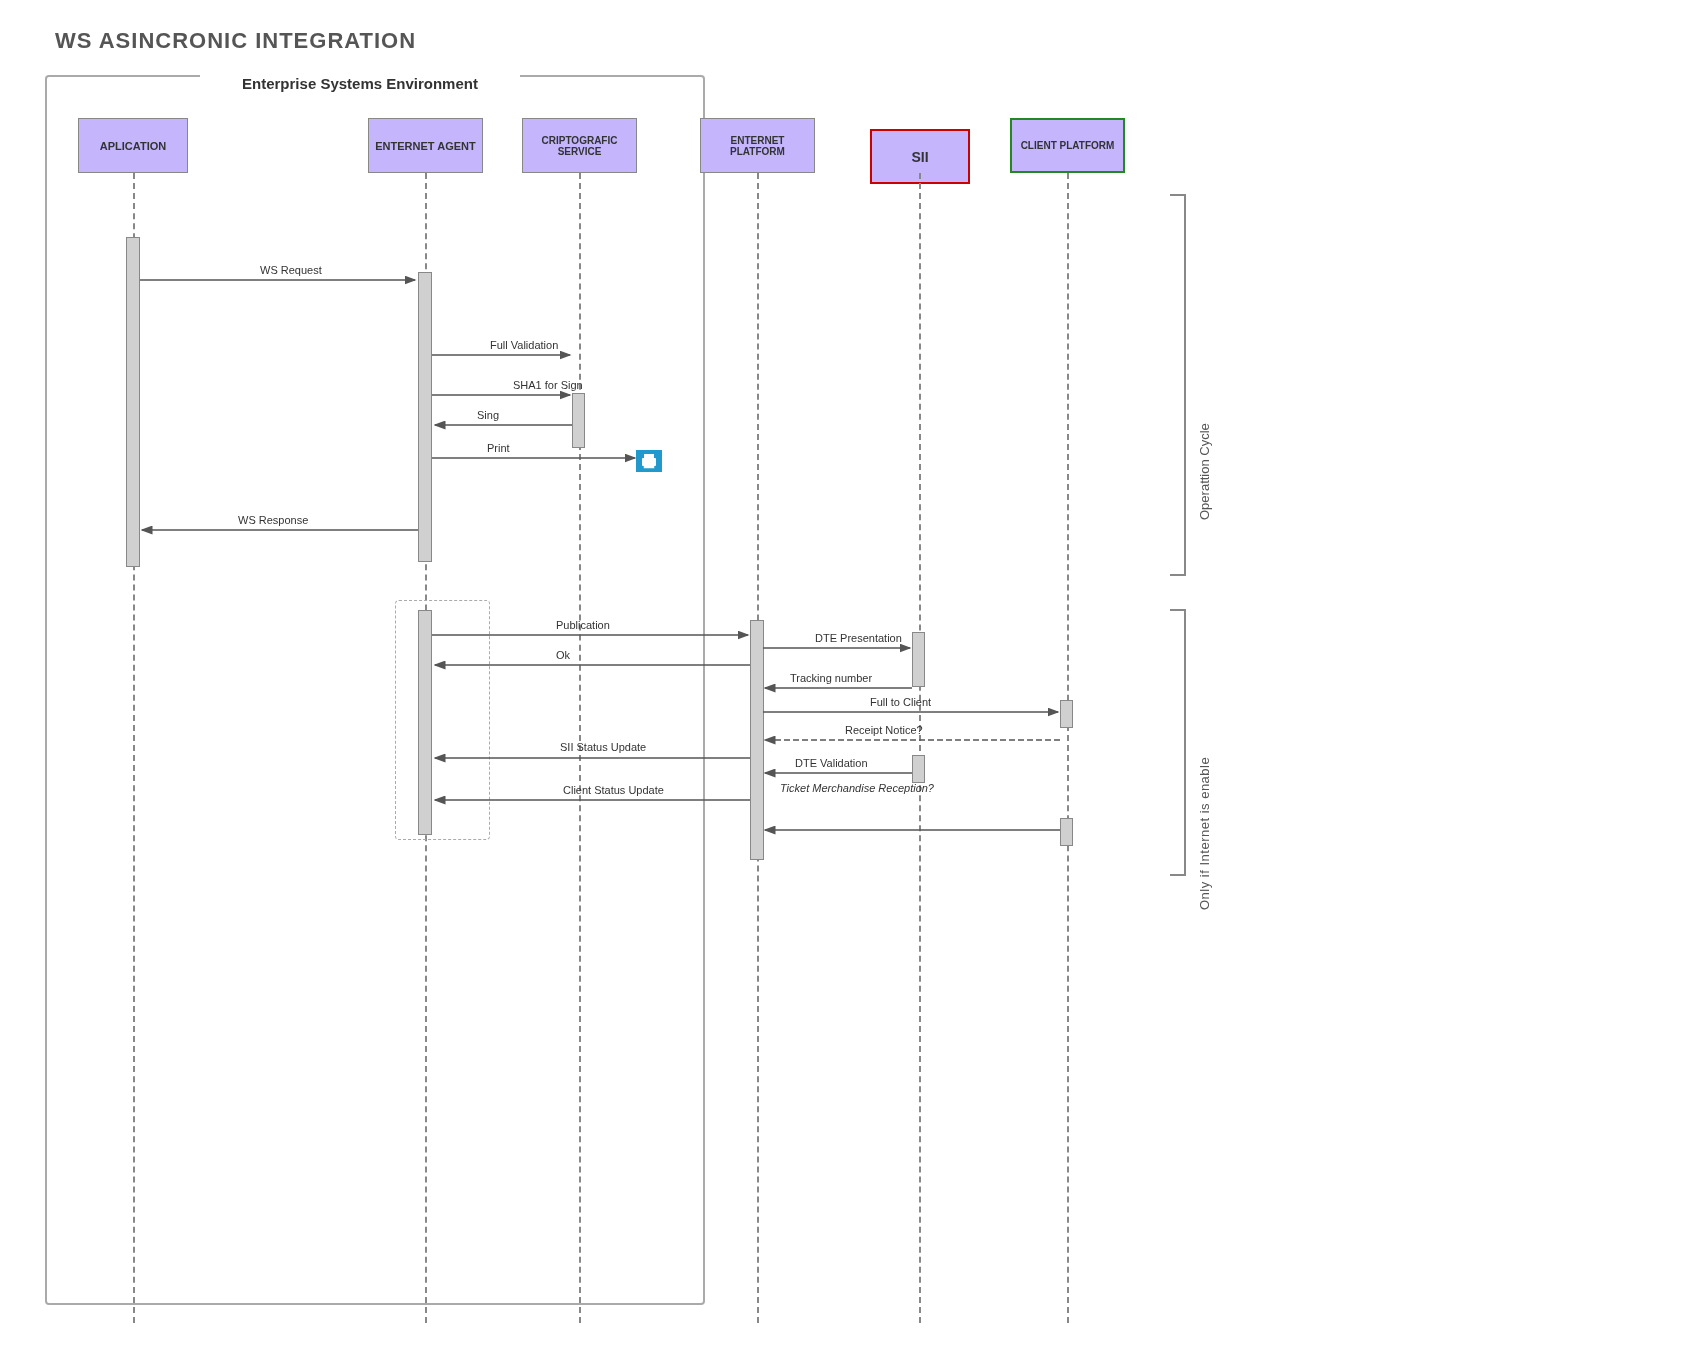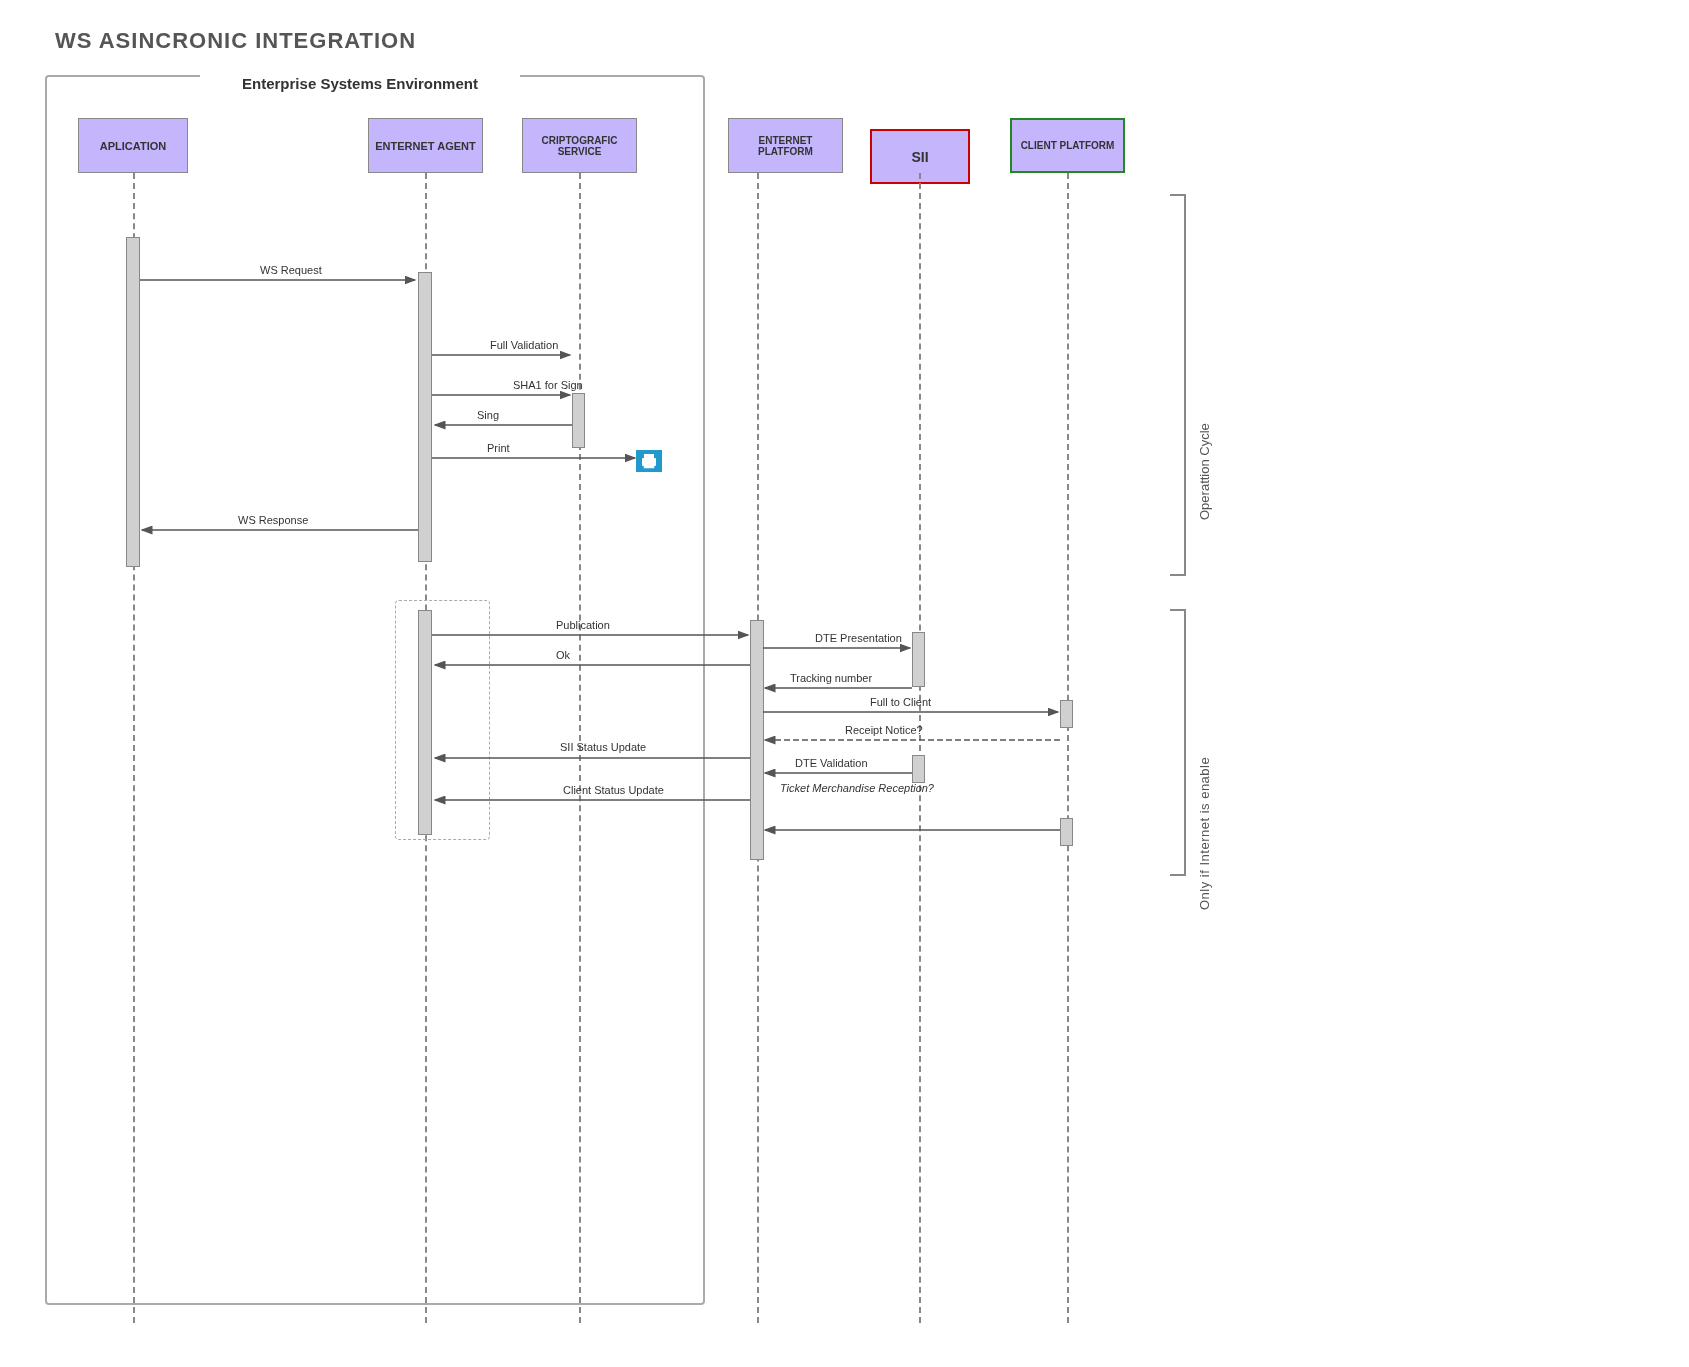--- a/index.html
+++ b/index.html
@@ -135,21 +135,21 @@
 
   <div class="enterprise-box"></div>
   <div class="enterprise-label">Enterprise Systems Environment</div>
 
   <div class="participant-box" style="left:78px; top:118px; width:110px; height:55px;">APLICATION</div>
 
   <div class="participant-box" style="left:368px; top:118px; width:115px; height:55px;">ENTERNET AGENT</div>
 
   <div class="participant-box" style="left:522px; top:118px; width:115px; height:55px; font-size:10px;">CRIPTOGRAFIC SERVICE</div>
 
-  <div class="participant-box" style="left:700px; top:118px; width:115px; height:55px; font-size:10px;margin-left:28px;">ENTERNET PLATFORM</div>
+  <div class="participant-box" style="left:700px; top:118px; width:115px; height:55px; font-size:10px;">ENTERNET PLATFORM</div>
 
   <div class="participant-box red-border" style="left:870px; top:118px; width:100px; height:55px; font-size:14px;margin-top:11px;">SII</div>
 
   <div class="participant-box green-border" style="left:1010px; top:118px; width:115px; height:55px; font-size:10px;">CLIENT PLATFORM</div>
 
   <div class="lifeline" style="left:133px; top:173px; height:1150px;"></div>
 
   <div class="lifeline" style="left:425px; top:173px; height:1150px;"></div>
 
   <div class="lifeline" style="left:579px; top:173px; height:1150px;"></div>

